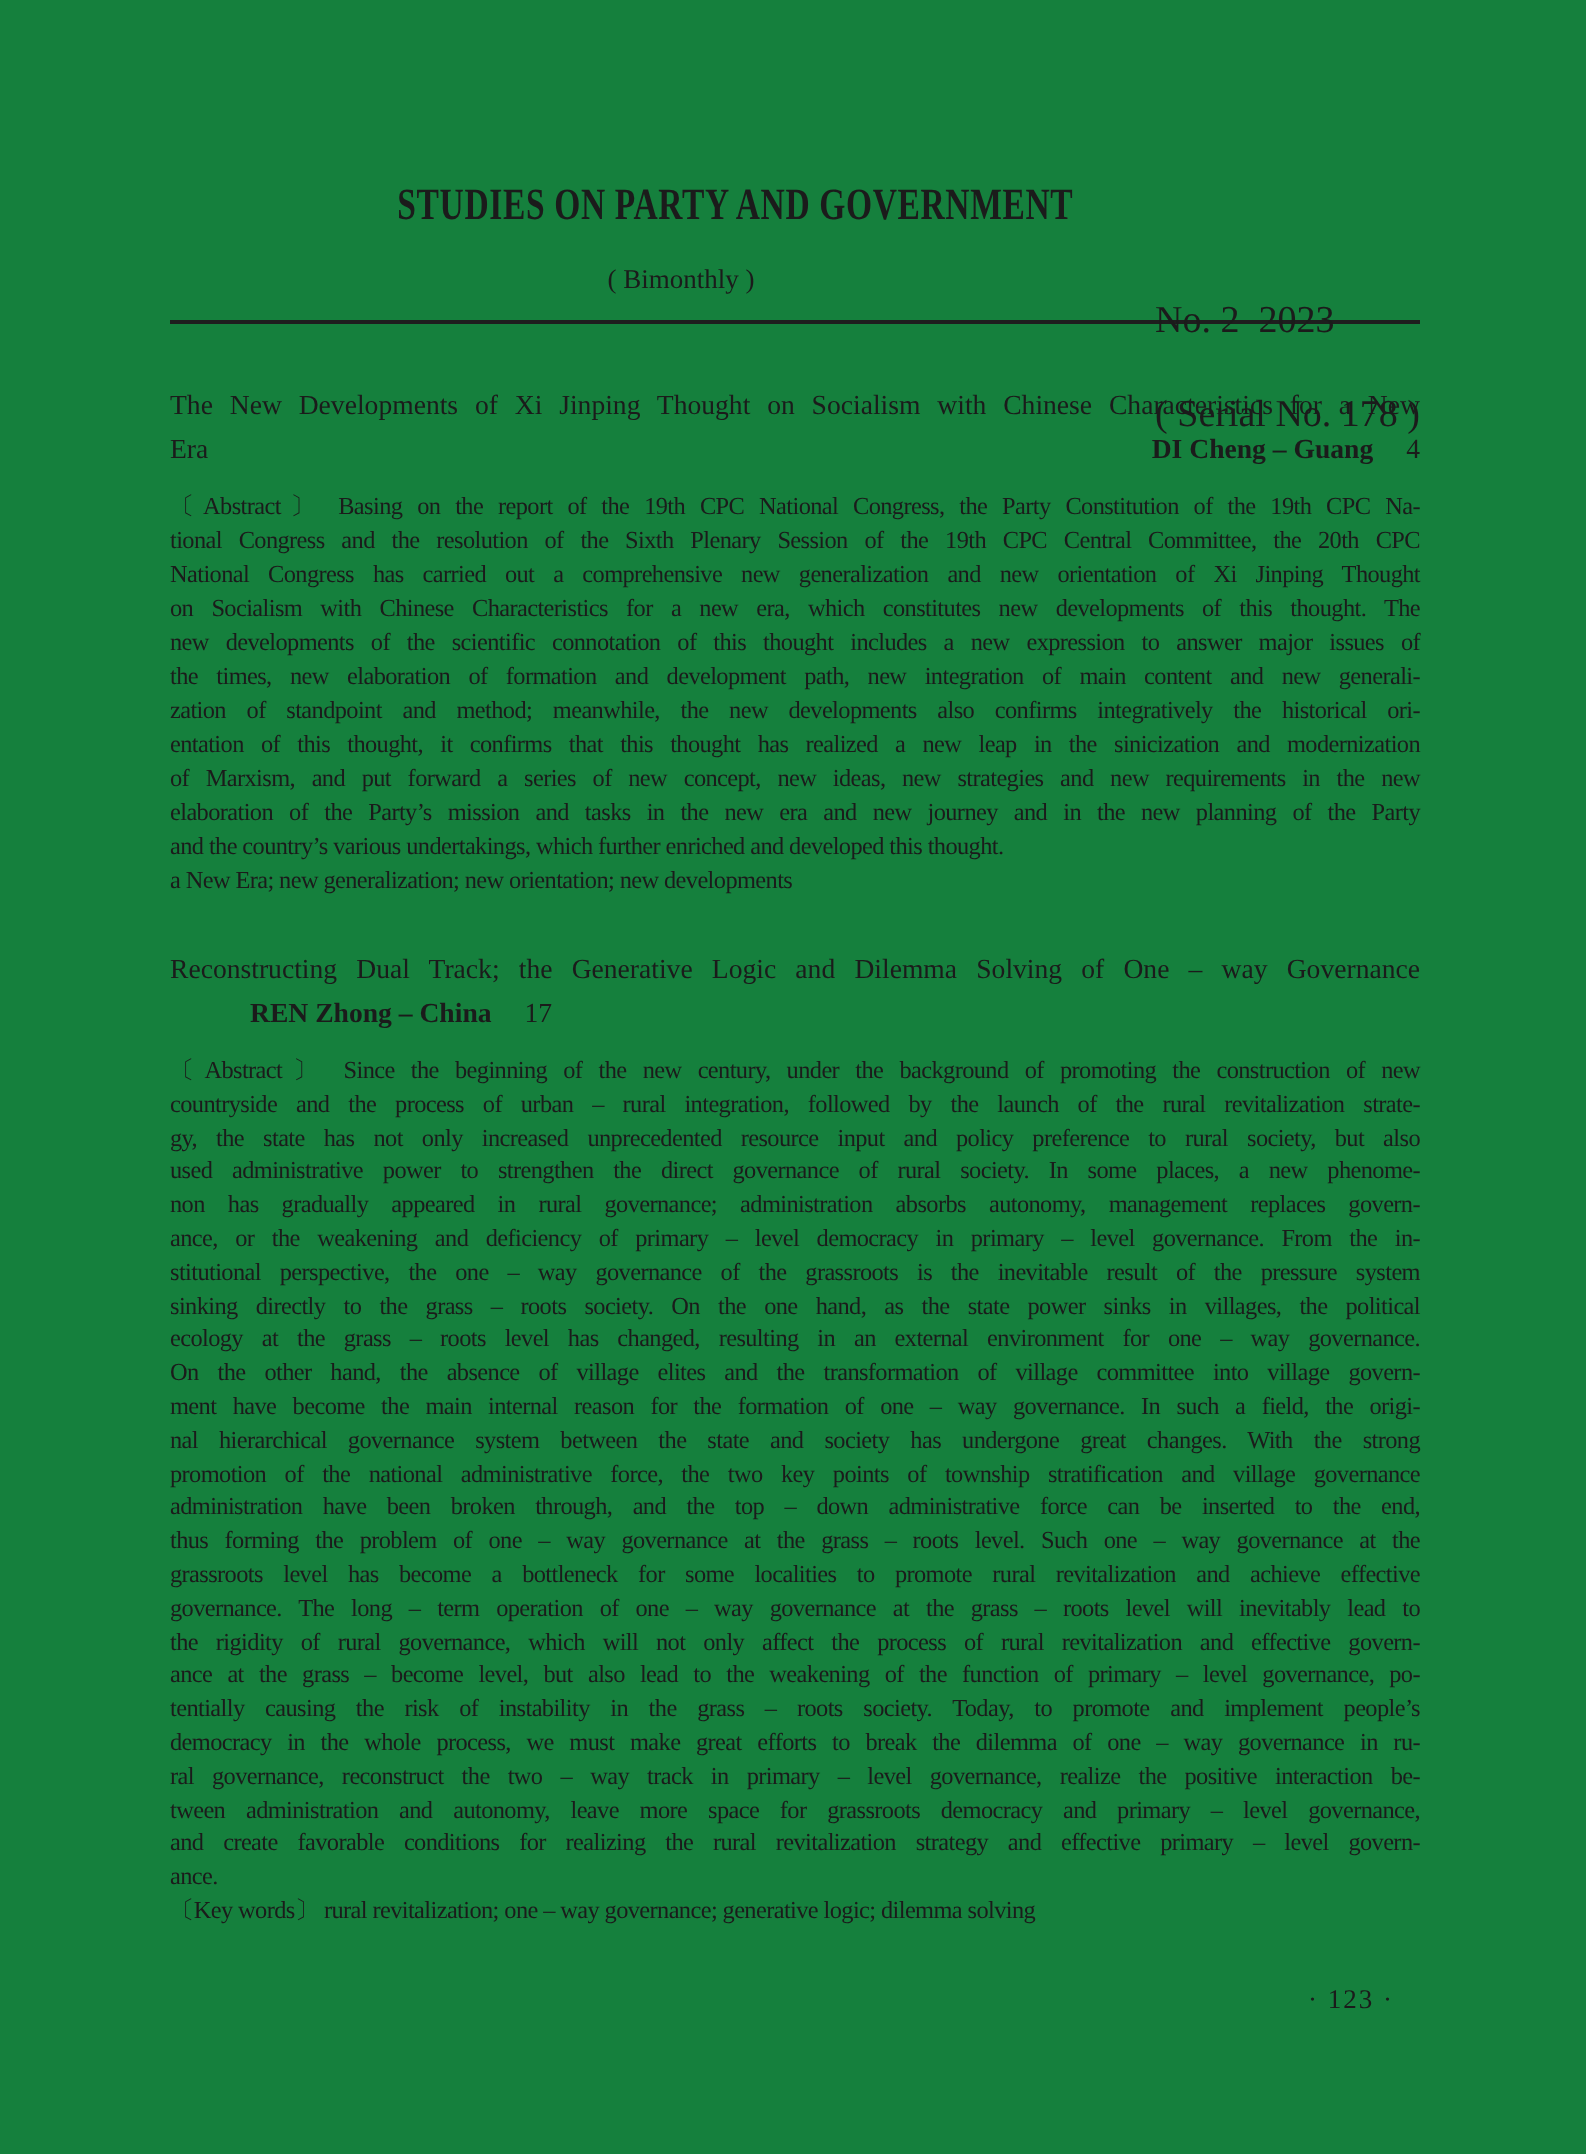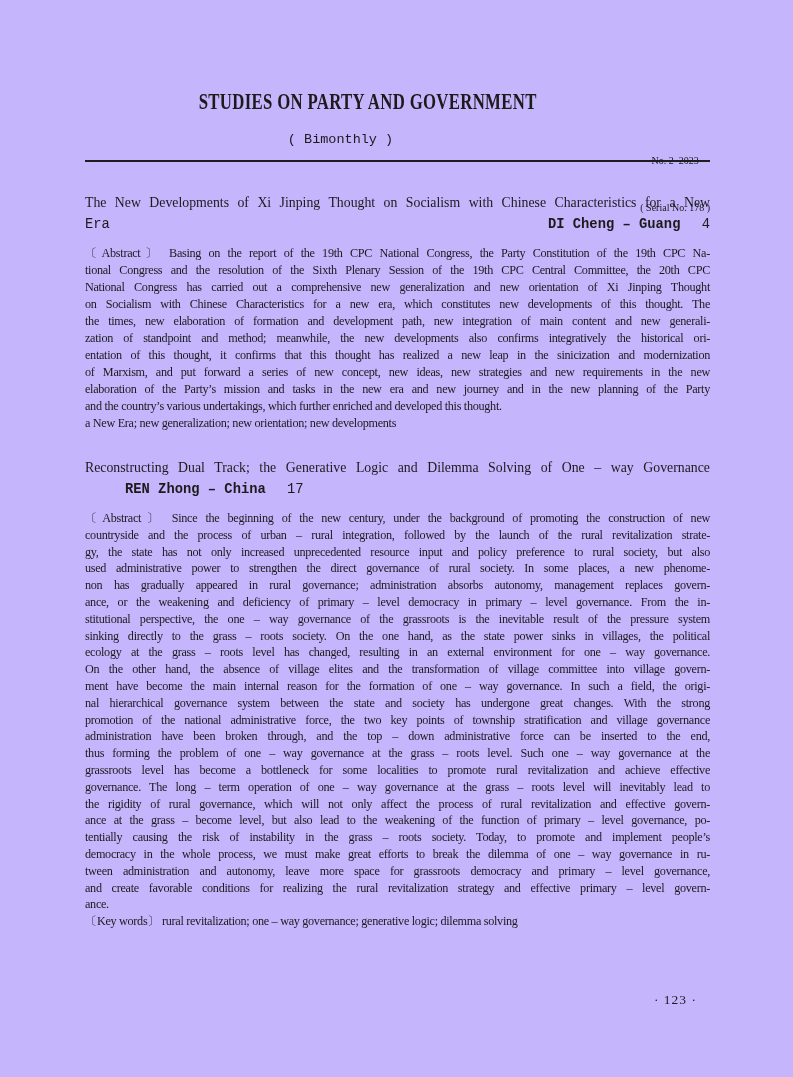--- a/index.html
+++ b/index.html
@@ -1,20 +1,20 @@
 <!DOCTYPE html>
 <html><head>
 <meta charset="utf-8">
 <style>
   html, body { margin: 0; padding: 0; background: #ffffff; }
   .sheet {
     position: relative;
     width: 793px; height: 1077px;
     margin: 0 auto;
-    background: #c4b5fd;
+    background: #15803d;
     color: #1b1b1b;
     font-family: "Liberation Serif", "DejaVu Serif", serif;
     box-sizing: border-box;
     padding: 0 83px 0 85px;
     overflow: hidden;
   }
   
   .mast { padding-top: 90px; }
   .mast-title-row { text-align: center; }
   .mast-title {
@@ -24,34 +24,33 @@
     letter-spacing: 0.4px;
     white-space: nowrap;
     transform: translateX(-30px) scaleX(0.78) scaleY(1.04);
     transform-origin: center;
   }
   .mast-sub { position: relative; height: 36px; margin-top: 7px; }
   .mast-frequency {
     position: absolute; left: 0; right: 0; top: 10px;
     text-align: center; font-size: 13.5px;
     transform: translateX(-57px);
-    font-family: Liberation Mono, monospace;
   }
   .mast-issue {
     position: absolute; right: 0; top: 0;
-    text-align: center; font-size: 10px; line-height: 15.5px;
+    font-size: 19px; line-height: 15.5px;
     white-space: pre;
   }
   .mast-rule { border-bottom: 2px solid #1e1e1e; margin-top: 2px; }
   
   .entry-head { font-size: 13.8px; line-height: 22px; }
   .entry-head.first { margin-top: 30px; }
   .entry-head.second { margin-top: 25px; }
   .t-line1 { text-align: justify; text-align-last: justify; }
-  .t-line2 { display: flex; justify-content: space-between; align-items: flex-start; font-family: Liberation Mono, monospace; }
+  .t-line2 { display: flex; justify-content: space-between; align-items: flex-start; }
   .author-wrap { white-space: nowrap; margin-left: 40px; }
   .author { font-weight: bold; }
   .pageref { display: inline-block; margin-left: 13px; font-weight: normal; }
   .abs {
     margin-top: 9px;
     font-size: 12.2px;
     line-height: 17px;
     letter-spacing: -0.3px;
   }
   .abs2 { line-height: 16.8px; }
@@ -98,20 +97,21 @@
           <span class="pageref">4</span>
         </span>
       </div>
     </div>
     <div class="abs">
       <div class="lines">
           <div class="jline">〔Abstract〕 Basing on the report of the 19th CPC National Congress, the Party Constitution of the 19th CPC Na-</div>
           <div class="jline">tional Congress and the resolution of the Sixth Plenary Session of the 19th CPC Central Committee, the 20th CPC</div>
           <div class="jline">National Congress has carried out a comprehensive new generalization and new orientation of Xi Jinping Thought</div>
           <div class="jline">on Socialism with Chinese Characteristics for a new era, which constitutes new developments of this thought. The</div>
+          <div class="jline">new developments of the scientific connotation of this thought includes a new expression to answer major issues of</div>
           <div class="jline">the times, new elaboration of formation and development path, new integration of main content and new generali-</div>
           <div class="jline">zation of standpoint and method; meanwhile, the new developments also confirms integratively the historical ori-</div>
           <div class="jline">entation of this thought, it confirms that this thought has realized a new leap in the sinicization and modernization</div>
           <div class="jline">of Marxism, and put forward a series of new concept, new ideas, new strategies and new requirements in the new</div>
           <div class="jline">elaboration of the Party’s mission and tasks in the new era and new journey and in the new planning of the Party</div>
           <div class="jline">and the country’s various undertakings, which further enriched and developed this thought.</div>
         </div>
       <div class="lines">
           <div class="jline">a New Era; new generalization; new orientation; new developments</div>
         </div>
@@ -144,20 +144,21 @@
           <div class="jline">nal hierarchical governance system between the state and society has undergone great changes. With the strong</div>
           <div class="jline">promotion of the national administrative force, the two key points of township stratification and village governance</div>
           <div class="jline">administration have been broken through, and the top – down administrative force can be inserted to the end,</div>
           <div class="jline">thus forming the problem of one – way governance at the grass – roots level. Such one – way governance at the</div>
           <div class="jline">grassroots level has become a bottleneck for some localities to promote rural revitalization and achieve effective</div>
           <div class="jline">governance. The long – term operation of one – way governance at the grass – roots level will inevitably lead to</div>
           <div class="jline">the rigidity of rural governance, which will not only affect the process of rural revitalization and effective govern-</div>
           <div class="jline">ance at the grass – become level, but also lead to the weakening of the function of primary – level governance, po-</div>
           <div class="jline">tentially causing the risk of instability in the grass – roots society. Today, to promote and implement people’s</div>
           <div class="jline">democracy in the whole process, we must make great efforts to break the dilemma of one – way governance in ru-</div>
+          <div class="jline">ral governance, reconstruct the two – way track in primary – level governance, realize the positive interaction be-</div>
           <div class="jline">tween administration and autonomy, leave more space for grassroots democracy and primary – level governance,</div>
           <div class="jline">and create favorable conditions for realizing the rural revitalization strategy and effective primary – level govern-</div>
           <div class="jline">ance.</div>
         </div>
       <div class="lines">
           <div class="jline">〔Key words〕 rural revitalization; one – way governance; generative logic; dilemma solving</div>
         </div>
     </div>
   </div>
 

